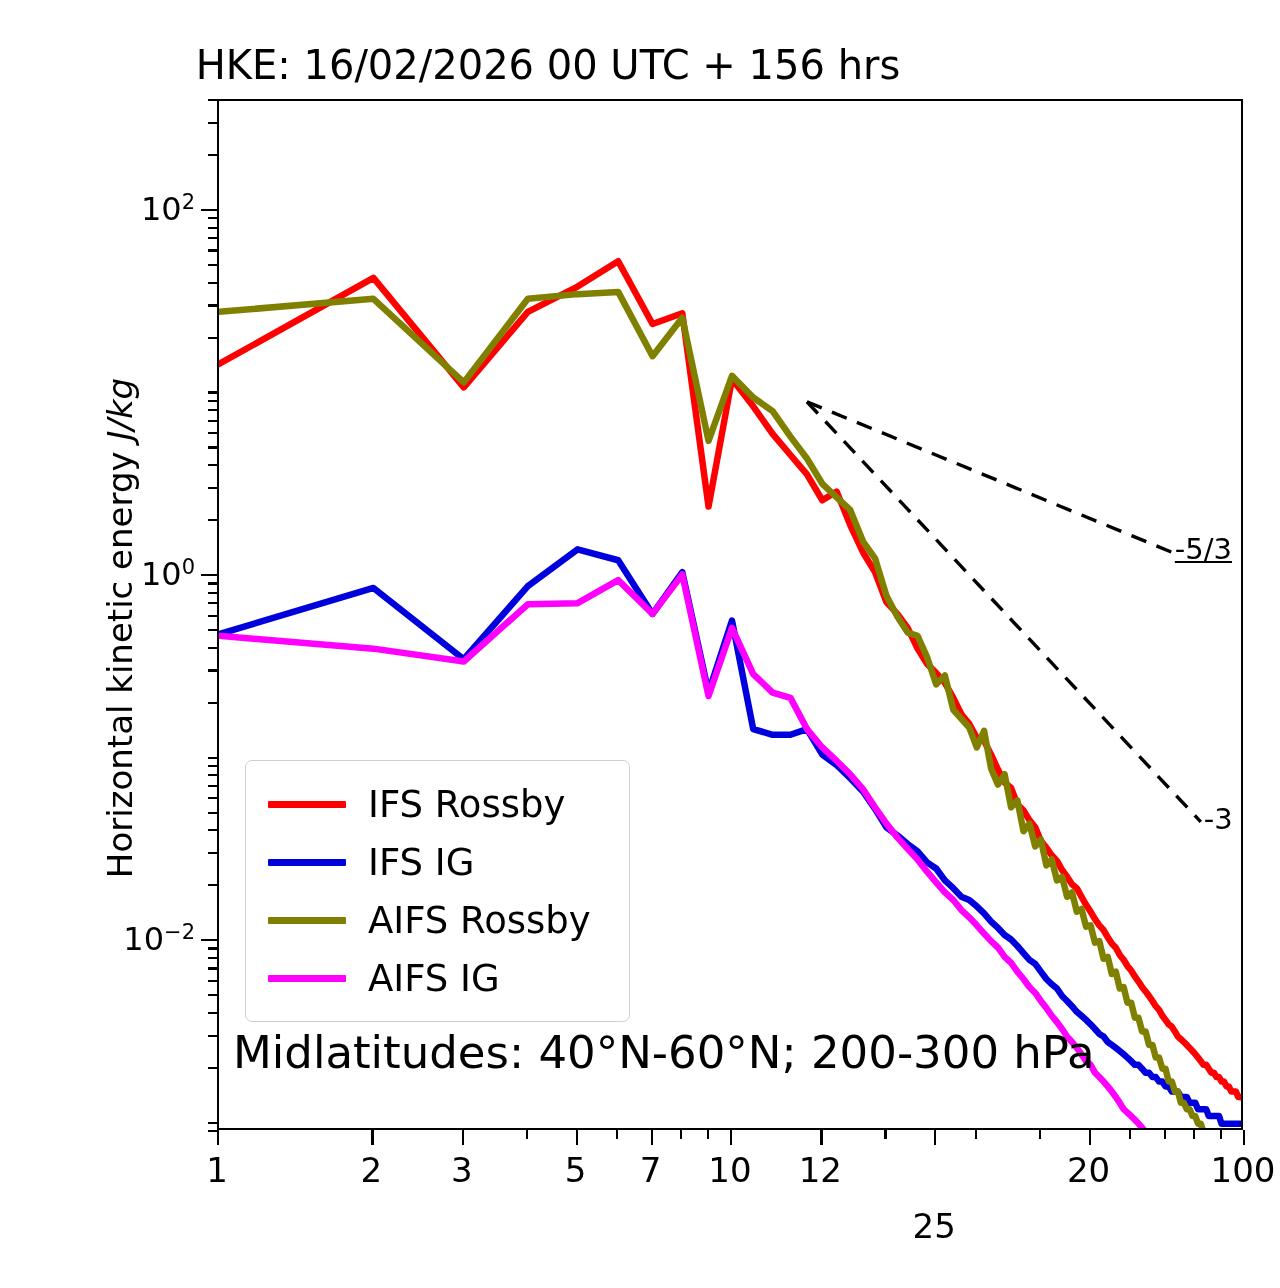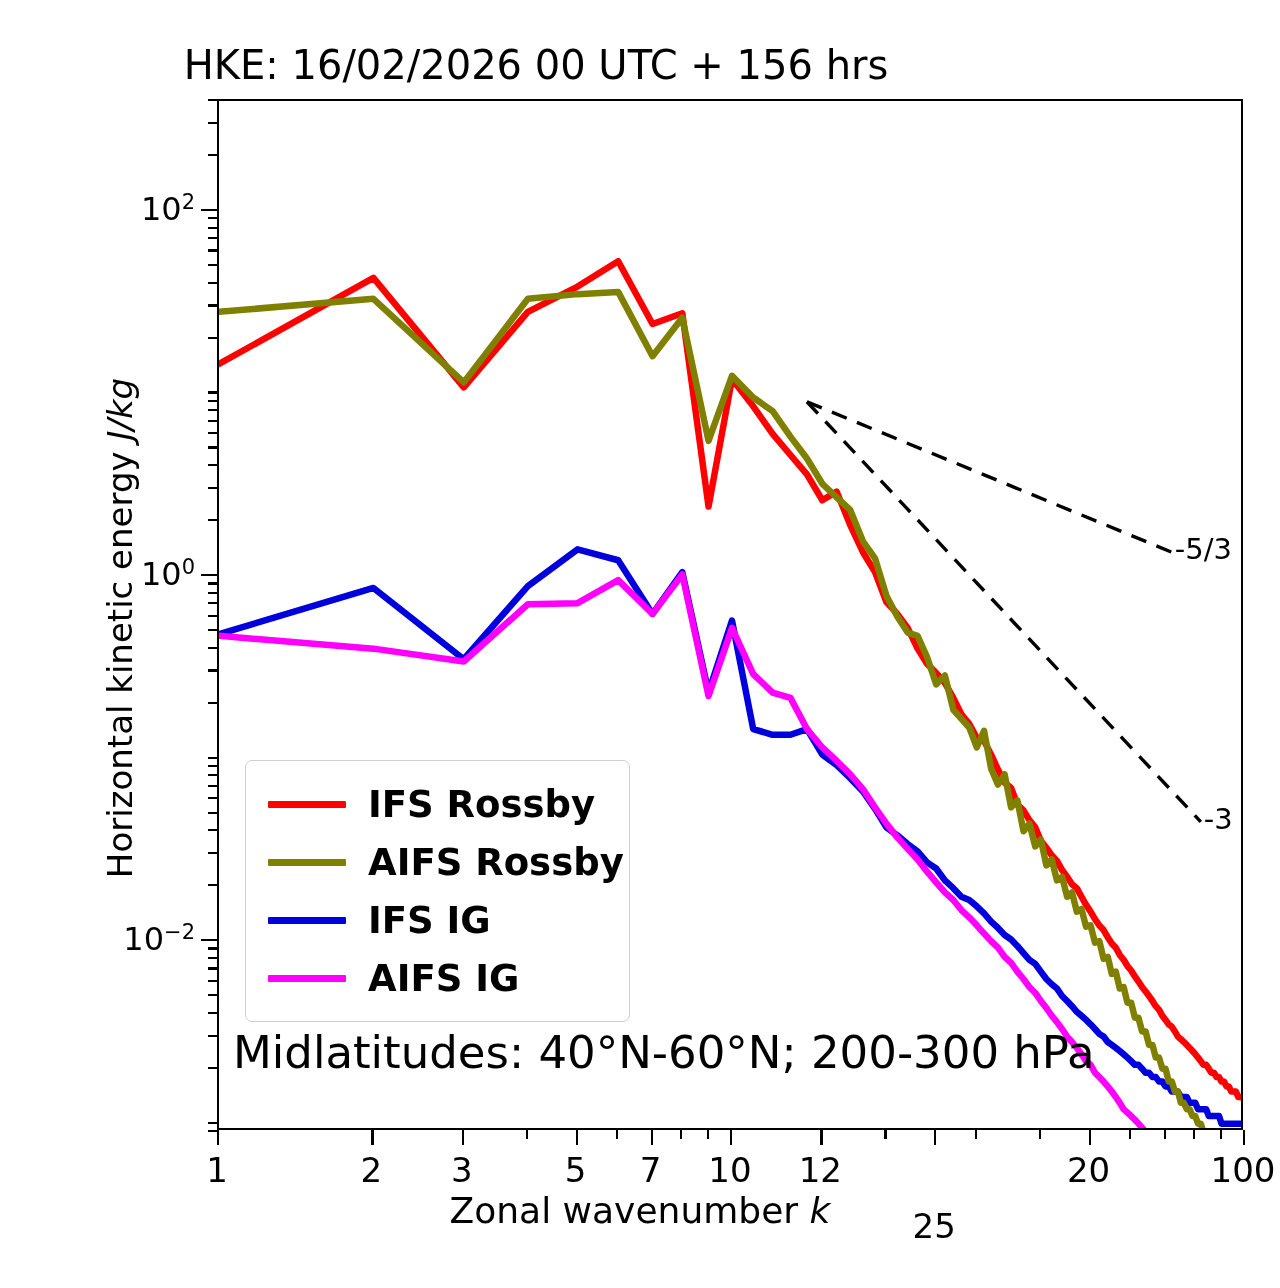--- a/index.html
+++ b/index.html
@@ -1,52 +1,51 @@
 <!DOCTYPE html>
 <html><head>
 <meta charset="utf-8">
 <style>
   html,body{margin:0;padding:0;background:#ffffff;}
   body{width:1280px;height:1288px;overflow:hidden;
        font-family:"DejaVu Sans","Liberation Sans",sans-serif;color:#000;}
   #figure{position:relative;width:1280px;height:1288px;background:#fff;}
-  #title{position:absolute;left:0;top:42px;width:1072px;text-align:center;
+  #title{position:absolute;left:12px;top:42px;width:1072px;text-align:center;
          font-size:40px;letter-spacing:0px;color:#000;}
   #ylabel{position:absolute;left:-330px;top:608px;width:900px;text-align:center;
           transform:rotate(-90deg);transform-origin:center center;font-size:34px;}
   #ylabel .it{font-style:italic;}
   #xlabel{position:absolute;left:0;top:1190px;width:1280px;text-align:center;font-size:36px;}
   #xlabel .it{font-style:italic;}
   #plot{position:absolute;left:217px;top:99px;width:1026px;height:1031px;
         border:2.2px solid #000;box-sizing:border-box;background:#fff;overflow:hidden;}
   #svgwrap{position:absolute;left:0;top:0;width:1026px;height:1031px;}
   .xtick-lab{position:absolute;font-size:34px;text-align:center;transform:translateX(-50%);}
   .ytick-lab{position:absolute;font-size:32px;text-align:right;transform:translateY(-50%);}
   .ytick-lab sup{font-size:21px;vertical-align:super;}
   .tickmark-x{position:absolute;width:2.2px;background:#000;}
   .tickmark-y{position:absolute;height:2.2px;background:#000;}
   #legend{position:absolute;left:245px;top:760px;width:385px;
           border:1.6px solid #cfcfcf;border-radius:7px;background:#fff;
           padding:14px 16px 14px 14px;box-sizing:border-box;}
   .leg-row{display:flex;align-items:center;height:58px;}
   .leg-line{width:78px;height:7px;border-radius:1px;margin-right:22px;margin-left:8px;flex:0 0 auto;}
-  .leg-txt{font-size:37px;line-height:1;white-space:nowrap;font-weight:bold;}
+  .leg-txt{font-size:37px;line-height:1;white-space:nowrap;}
   #annot{position:absolute;left:233px;top:1026px;font-size:45px;white-space:nowrap;}
   .slope-lab{position:absolute;font-size:29px;white-space:nowrap;}
 </style>
 </head>
 <body>
 
 <div id="figure">
 
   <div id="title">HKE: 16/02/2026 00 UTC + 156 hrs</div>
 
   <div id="ylabel"><span>Horizontal kinetic energy </span><span class="it">J/kg</span></div>
 
-  <div id="xlabel"><span>Zonal wavenumber </span><span class="it">k</span></div>
 
   <div id="plot">
     <svg id="svgwrap" viewBox="0 0 1026 1031" preserveAspectRatio="none">
         <path d="M0.00 263.00 L154.43 176.81 L244.76 286.35 L308.86 210.83 L358.57 185.58 L399.19 160.24 L433.54 223.05 L463.29 212.25 L489.53 405.59 L513.00 278.00 L534.23 305.34 L553.62 332.95 L571.45 354.02 L587.96 373.45 L603.33 399.25 L617.71 390.59 L631.22 424.12 L643.95 451.21 L656.00 471.13 L667.43 501.05 L678.30 512.90 L688.66 526.85 L698.57 547.65 L708.05 562.90 L717.14 571.79 L725.88 581.80 L734.29 596.86 L742.39 613.18 L750.21 622.81 L757.76 636.75 L765.07 639.86 L772.14 653.68 L779.00 668.59 L785.65 681.42 L792.11 686.97 L798.38 703.52 L804.49 709.39 L810.43 719.11 L816.22 726.33 L821.86 739.66 L827.36 746.66 L832.73 754.33 L837.97 759.90 L843.09 769.06 L848.10 775.81 L852.99 783.19 L857.79 787.15 L862.48 795.73 L867.07 803.83 L871.57 810.64 L875.98 818.09 L880.31 824.33 L884.55 829.02 L888.72 836.23 L892.81 842.51 L896.82 846.71 L900.76 853.92 L904.64 858.79 L908.45 865.05 L912.19 869.52 L915.87 875.48 L919.50 880.60 L923.06 886.07 L926.57 890.43 L930.02 895.05 L933.43 899.96 L936.78 905.19 L940.08 908.87 L943.33 914.75 L946.54 918.92 L949.70 923.33 L952.81 925.63 L955.88 930.43 L958.92 935.55 L961.91 938.24 L964.86 941.02 L967.77 943.90 L970.64 946.89 L973.48 950.00 L976.29 953.24 L979.05 956.61 L981.79 960.14 L984.49 963.83 L987.16 963.83 L989.79 967.69 L992.40 971.76 L994.97 971.76 L997.52 976.05 L1000.04 976.05 L1002.53 980.58 L1004.99 980.58 L1007.42 985.39 L1009.83 985.39 L1012.21 990.50 L1014.57 990.50 L1016.91 990.50 L1019.21 995.97 L1021.50 995.97 L1023.76 995.97 L1026.00 1001.85" fill="none" stroke="#ff0000" stroke-width="6.5" stroke-linejoin="round" stroke-linecap="round"></path>
         <path d="M0.00 533.19 L154.43 486.96 L244.76 558.23 L308.86 485.14 L358.57 448.33 L399.19 459.24 L433.54 512.90 L463.29 471.13 L489.53 591.52 L513.00 519.57 L534.23 628.09 L553.62 633.76 L571.45 633.76 L587.96 628.09 L603.33 653.68 L617.71 664.16 L631.22 677.25 L643.95 690.49 L656.00 707.88 L667.43 726.33 L678.30 734.26 L688.66 743.08 L698.57 750.40 L708.05 761.35 L717.14 767.46 L725.88 779.41 L734.29 787.15 L742.39 795.73 L750.21 798.97 L757.76 805.35 L765.07 812.30 L772.14 820.53 L779.00 826.98 L785.65 834.00 L792.11 838.53 L798.38 845.00 L804.49 852.06 L810.43 858.79 L816.22 862.91 L821.86 870.67 L827.36 878.00 L832.73 883.28 L837.97 887.50 L843.09 895.05 L848.10 899.96 L852.99 905.19 L857.79 910.78 L862.48 914.75 L867.07 918.92 L871.57 923.33 L875.98 927.99 L880.31 932.95 L884.55 935.55 L888.72 941.02 L892.81 943.90 L896.82 946.89 L900.76 950.00 L904.64 953.24 L908.45 956.61 L912.19 960.14 L915.87 963.83 L919.50 963.83 L923.06 967.69 L926.57 971.76 L930.02 971.76 L933.43 976.05 L936.78 976.05 L940.08 980.58 L943.33 980.58 L946.54 985.39 L949.70 985.39 L952.81 990.50 L955.88 990.50 L958.92 990.50 L961.91 995.97 L964.86 995.97 L967.77 995.97 L970.64 1001.85 L973.48 1001.85 L976.29 1001.85 L979.05 1008.19 L981.79 1008.19 L984.49 1008.19 L987.16 1008.19 L989.79 1015.09 L992.40 1015.09 L994.97 1015.09 L997.52 1015.09 L1000.04 1015.09 L1002.53 1022.65 L1004.99 1022.65 L1007.42 1022.65 L1009.83 1022.65 L1012.21 1022.65 L1014.57 1022.65 L1016.91 1022.65 L1019.21 1022.65 L1021.50 1022.65 L1023.76 1022.65 L1026.00 1022.65" fill="none" stroke="#0000dd" stroke-width="6.5" stroke-linejoin="round" stroke-linecap="round"></path>
         <path d="M0.00 210.83 L154.43 197.80 L244.76 281.37 L308.86 197.80 L358.57 193.13 L399.19 190.90 L433.54 255.19 L463.29 216.70 L489.53 339.85 L513.00 274.76 L534.23 296.52 L553.62 310.14 L571.45 335.64 L587.96 357.54 L603.33 382.79 L617.71 396.26 L631.22 408.97 L643.95 440.26 L656.00 457.31 L667.43 494.70 L678.30 515.50 L688.66 531.56 L698.57 534.86 L708.05 556.00 L717.14 583.34 L725.88 574.52 L734.29 608.78 L742.39 617.85 L750.21 626.47 L757.76 646.47 L765.07 629.75 L772.14 667.68 L779.00 683.59 L785.65 673.28 L792.11 706.40 L798.38 699.38 L804.49 730.19 L810.43 722.64 L816.22 745.44 L821.86 738.55 L827.36 764.35 L832.73 758.47 L837.97 779.41 L843.09 775.81 L848.10 795.73 L852.99 791.33 L857.79 810.64 L862.48 807.95 L867.07 825.64 L871.57 824.33 L875.98 841.70 L880.31 840.10 L884.55 857.79 L888.72 855.83 L892.81 873.04 L896.82 870.67 L900.76 887.50 L904.64 886.07 L908.45 901.66 L912.19 901.66 L915.87 916.81 L919.50 916.81 L923.06 930.43 L926.57 930.43 L930.02 943.90 L933.43 943.90 L936.78 956.61 L940.08 956.61 L943.33 967.69 L946.54 967.69 L949.70 980.58 L952.81 980.58 L955.88 990.50 L958.92 990.50 L961.91 1001.85 L964.86 1001.85 L967.77 1008.19 L970.64 1008.19 L973.48 1015.09 L976.29 1015.09 L979.05 1022.65 L981.79 1022.65 L984.49 1031.00 L987.16 1031.00 L989.79 1035.53 L992.40 1035.53 L994.97 1040.34 L997.52 1040.34 L1000.04 1042.35 L1002.53 1042.35 L1004.99 1045.45 L1007.42 1045.45 L1009.83 1047.60 L1012.21 1047.60 L1014.57 1048.69 L1016.91 1048.69 L1019.21 1049.80 L1021.50 1049.80 L1023.76 1050.92 L1026.00 1050.92" fill="none" stroke="#808000" stroke-width="6.5" stroke-linejoin="round" stroke-linecap="round"></path>
         <path d="M0.00 534.86 L154.43 547.65 L244.76 560.53 L308.86 503.28 L358.57 502.15 L399.19 479.07 L433.54 512.90 L463.29 473.43 L489.53 595.04 L513.00 526.85 L534.23 573.14 L553.62 591.52 L571.45 596.86 L587.96 628.09 L603.33 646.47 L617.71 659.97 L631.22 673.28 L643.95 688.13 L656.00 706.40 L667.43 722.64 L678.30 736.37 L688.66 747.88 L698.57 758.47 L708.05 770.69 L717.14 781.28 L725.88 791.33 L734.29 798.97 L742.39 809.02 L750.21 816.31 L757.76 824.33 L765.07 832.54 L772.14 840.10 L779.00 846.71 L785.65 855.83 L792.11 861.86 L798.38 870.67 L804.49 878.00 L810.43 886.07 L816.22 891.94 L821.86 899.96 L827.36 907.01 L832.73 914.75 L837.97 921.09 L843.09 927.99 L848.10 935.55 L852.99 941.02 L857.79 946.89 L862.48 953.24 L867.07 960.14 L871.57 963.83 L875.98 971.76 L880.31 976.05 L884.55 980.58 L888.72 985.39 L892.81 990.50 L896.82 995.97 L900.76 1001.85 L904.64 1008.19 L908.45 1011.57 L912.19 1015.09 L915.87 1018.78 L919.50 1022.65 L923.06 1026.71 L926.57 1031.00 L930.02 1033.69 L933.43 1036.47 L936.78 1039.35 L940.08 1042.35 L943.33 1045.45 L946.54 1047.60 L949.70 1049.80 L952.81 1052.06 L955.88 1054.40 L958.92 1056.80 L961.91 1058.03 L964.86 1060.55 L967.77 1061.83 L970.64 1063.15 L973.48 1064.48 L976.29 1065.83 L979.05 1067.21 L981.79 1068.61 L984.49 1070.04 L987.16 1070.04 L989.79 1071.50 L992.40 1071.50 L994.97 1072.98 L997.52 1072.98 L1000.04 1074.49 L1002.53 1074.49 L1004.99 1074.49 L1007.42 1076.03 L1009.83 1076.03 L1012.21 1076.03 L1014.57 1076.03 L1016.91 1077.60 L1019.21 1077.60 L1021.50 1077.60 L1023.76 1077.60" fill="none" stroke="#ff00ff" stroke-width="6.5" stroke-linejoin="round" stroke-linecap="round"></path>
         <line x1="587.96" y1="300.81" x2="952.81" y2="451.21" stroke="#000000" stroke-width="3.4" stroke-dasharray="16 11"></line>
         <line x1="587.96" y1="300.81" x2="981.79" y2="720.86" stroke="#000000" stroke-width="3.4" stroke-dasharray="16 11"></line>
       </svg>
@@ -149,30 +148,30 @@
       <div class="tickmark-y" style="left: 201px; top: 939.099px; width: 16px;"></div>
       <div class="ytick-lab" style="left: 77px; width: 118px; top: 939.099px;"><span>10</span><sup>−2</sup></div>
     </div>
 
   <div id="legend">
       <div class="leg-row">
         <div class="leg-line" style="background: rgb(255, 0, 0);"></div>
         <div class="leg-txt">IFS Rossby</div>
       </div>
       <div class="leg-row">
+        <div class="leg-line" style="background: rgb(0, 0, 221);"></div>
+        <div class="leg-txt">IFS IG</div>
+      </div>
+      <div class="leg-row">
         <div class="leg-line" style="background: rgb(128, 128, 0);"></div>
         <div class="leg-txt">AIFS Rossby</div>
-      </div>
-      <div class="leg-row">
-        <div class="leg-line" style="background: rgb(0, 0, 221);"></div>
-        <div class="leg-txt">IFS IG</div>
       </div>
       <div class="leg-row">
         <div class="leg-line" style="background: rgb(255, 0, 255);"></div>
         <div class="leg-txt">AIFS IG</div>
       </div>
     </div>
 
   <div id="annot">Midlatitudes: 40°N-60°N; 200-300 hPa</div>
 
-<div class="slope-lab" style="left: 1174.81px; top: 532.21px;">-5/3</div>
+<div class="slope-lab" style="left: 1174.81px; top: 532.21px; text-decoration: underline;">-5/3</div>
     <div class="slope-lab" style="left: 1203.79px; top: 801.856px;">-3</div>
   </div>
 
 </body></html>

